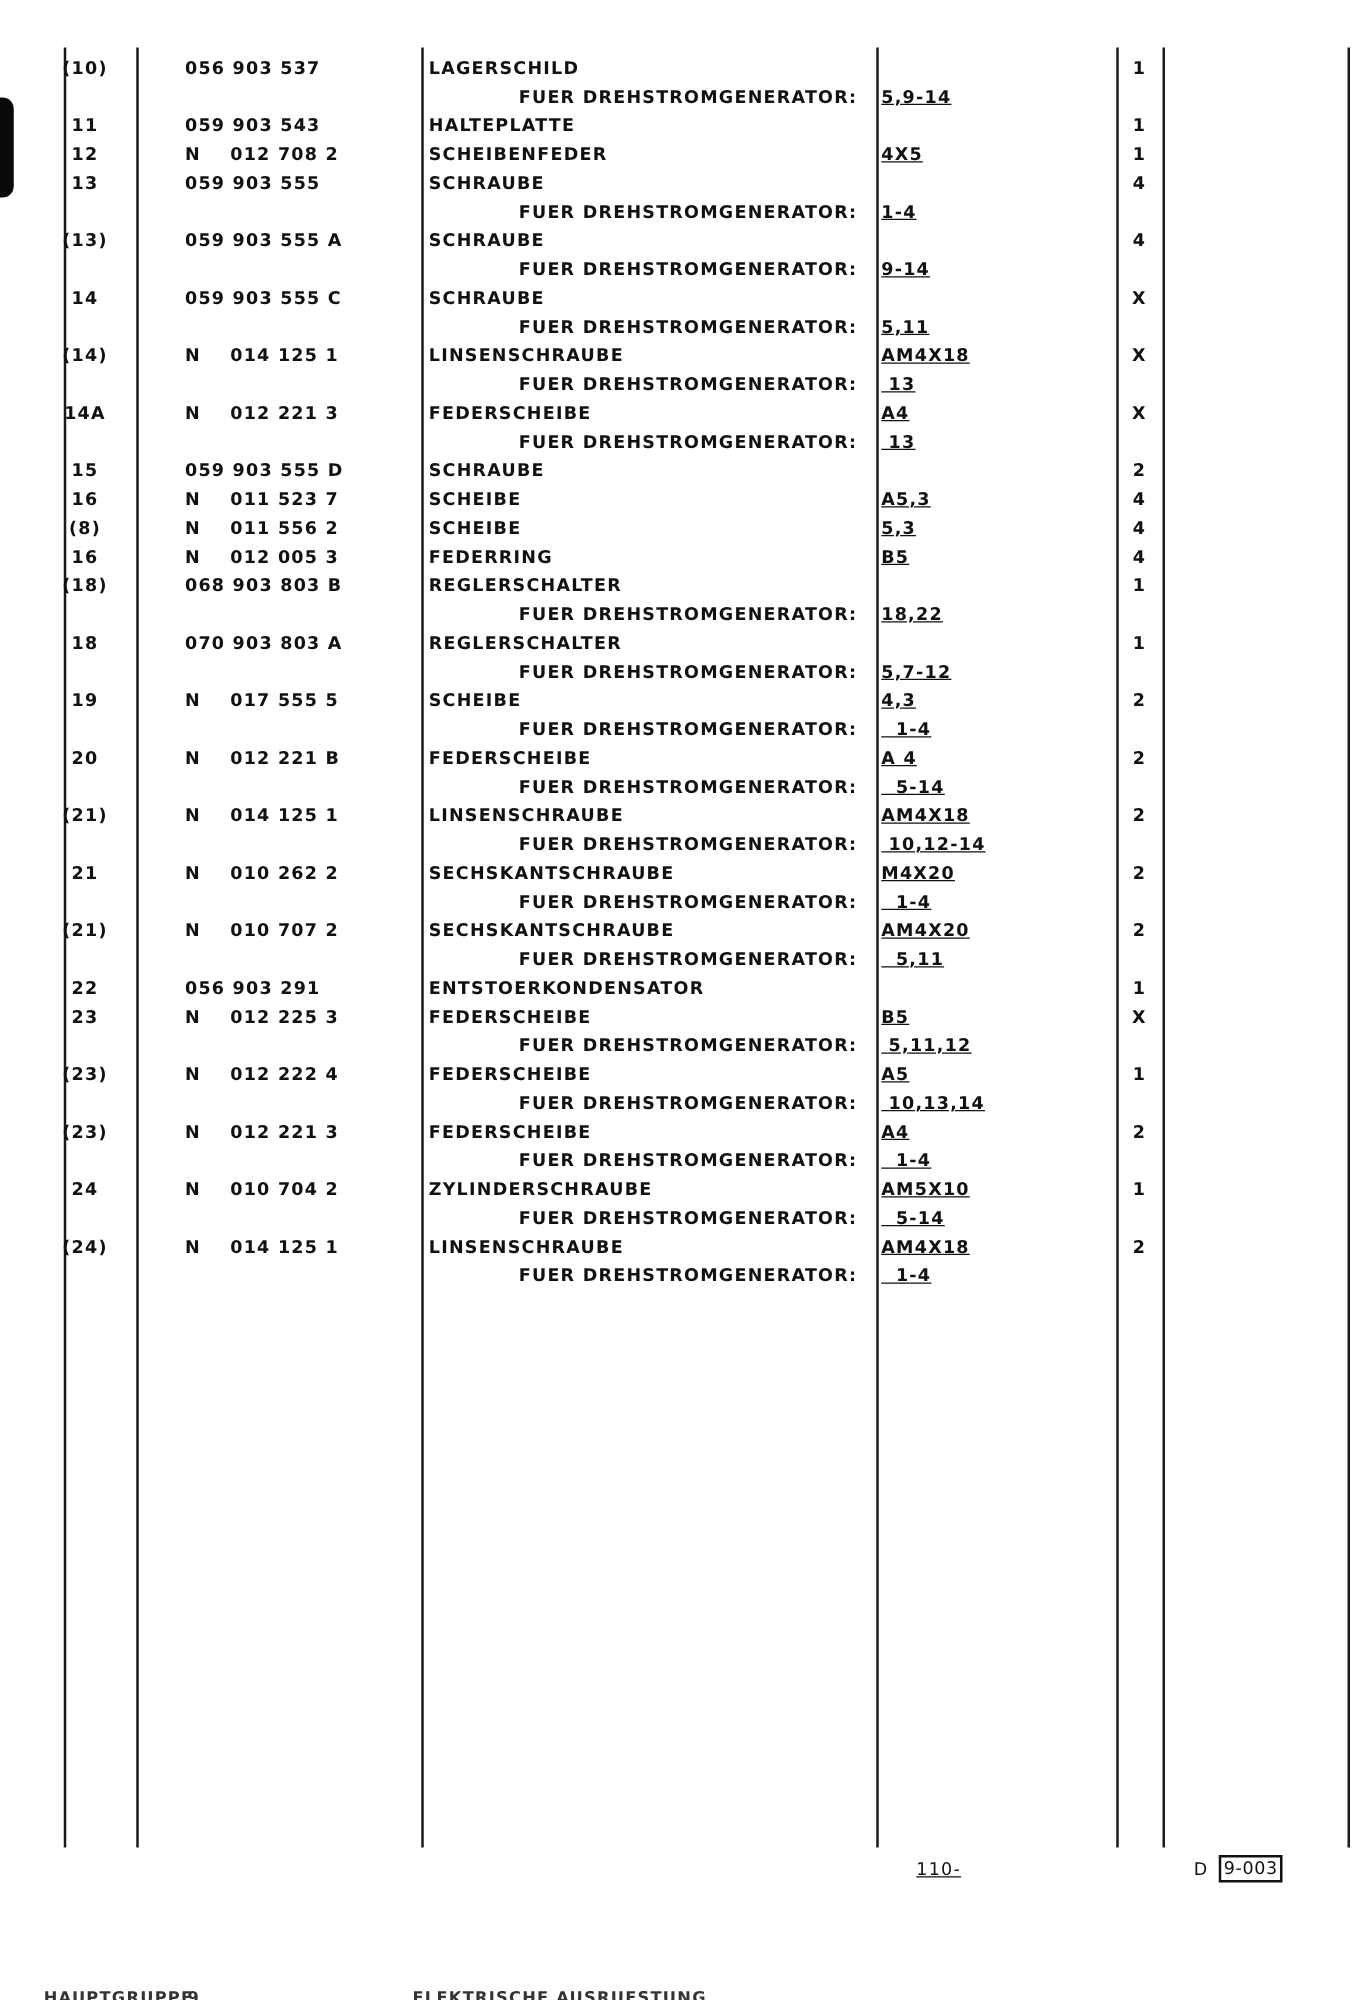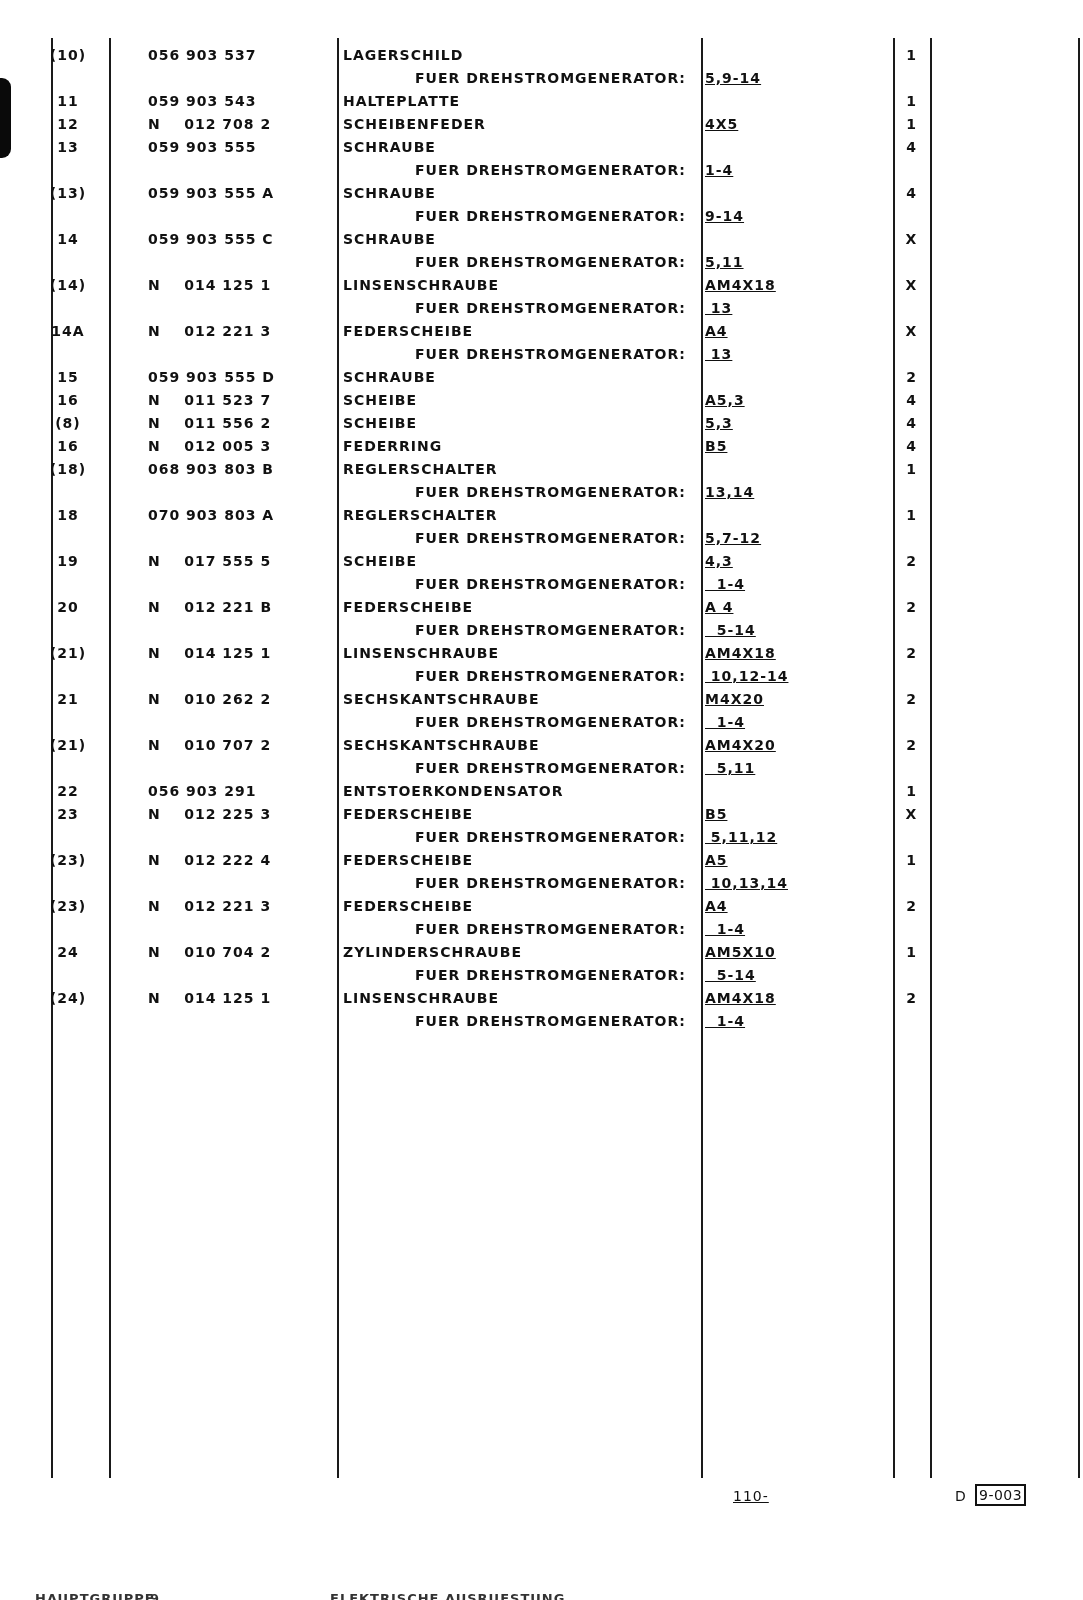--- a/index.html
+++ b/index.html
@@ -54,21 +54,21 @@
       <div class="row"><span class="c-pos"></span><span class="c-part"></span><span class="c-sub">FUER DREHSTROMGENERATOR:</span><span class="c-note">5,11</span><span class="c-qty"></span></div>
       <div class="row"><span class="c-pos">(14)</span><span class="c-part">N    014 125 1</span><span class="c-desc">LINSENSCHRAUBE</span><span class="c-note">AM4X18</span><span class="c-qty">X</span></div>
       <div class="row"><span class="c-pos"></span><span class="c-part"></span><span class="c-sub">FUER DREHSTROMGENERATOR:</span><span class="c-note"> 13</span><span class="c-qty"></span></div>
       <div class="row"><span class="c-pos">14A</span><span class="c-part">N    012 221 3</span><span class="c-desc">FEDERSCHEIBE</span><span class="c-note">A4</span><span class="c-qty">X</span></div>
       <div class="row"><span class="c-pos"></span><span class="c-part"></span><span class="c-sub">FUER DREHSTROMGENERATOR:</span><span class="c-note"> 13</span><span class="c-qty"></span></div>
       <div class="row"><span class="c-pos">15</span><span class="c-part">059 903 555 D</span><span class="c-desc">SCHRAUBE</span><span class="c-note"></span><span class="c-qty">2</span></div>
       <div class="row"><span class="c-pos">16</span><span class="c-part">N    011 523 7</span><span class="c-desc">SCHEIBE</span><span class="c-note">A5,3</span><span class="c-qty">4</span></div>
       <div class="row"><span class="c-pos">(8)</span><span class="c-part">N    011 556 2</span><span class="c-desc">SCHEIBE</span><span class="c-note">5,3</span><span class="c-qty">4</span></div>
       <div class="row"><span class="c-pos">16</span><span class="c-part">N    012 005 3</span><span class="c-desc">FEDERRING</span><span class="c-note">B5</span><span class="c-qty">4</span></div>
       <div class="row"><span class="c-pos">(18)</span><span class="c-part">068 903 803 B</span><span class="c-desc">REGLERSCHALTER</span><span class="c-note"></span><span class="c-qty">1</span></div>
-      <div class="row"><span class="c-pos"></span><span class="c-part"></span><span class="c-sub">FUER DREHSTROMGENERATOR:</span><span class="c-note">13,14</span><span class="c-qty"></span></div>
+      <div class="row"><span class="c-pos"></span><span class="c-part"></span><span class="c-sub">FUER DREHSTROMGENERATOR:</span><span class="c-note">18,22</span><span class="c-qty"></span></div>
       <div class="row"><span class="c-pos">18</span><span class="c-part">070 903 803 A</span><span class="c-desc">REGLERSCHALTER</span><span class="c-note"></span><span class="c-qty">1</span></div>
       <div class="row"><span class="c-pos"></span><span class="c-part"></span><span class="c-sub">FUER DREHSTROMGENERATOR:</span><span class="c-note">5,7-12</span><span class="c-qty"></span></div>
       <div class="row"><span class="c-pos">19</span><span class="c-part">N    017 555 5</span><span class="c-desc">SCHEIBE</span><span class="c-note">4,3</span><span class="c-qty">2</span></div>
       <div class="row"><span class="c-pos"></span><span class="c-part"></span><span class="c-sub">FUER DREHSTROMGENERATOR:</span><span class="c-note">  1-4</span><span class="c-qty"></span></div>
       <div class="row"><span class="c-pos">20</span><span class="c-part">N    012 221 B</span><span class="c-desc">FEDERSCHEIBE</span><span class="c-note">A 4</span><span class="c-qty">2</span></div>
       <div class="row"><span class="c-pos"></span><span class="c-part"></span><span class="c-sub">FUER DREHSTROMGENERATOR:</span><span class="c-note">  5-14</span><span class="c-qty"></span></div>
       <div class="row"><span class="c-pos">(21)</span><span class="c-part">N    014 125 1</span><span class="c-desc">LINSENSCHRAUBE</span><span class="c-note">AM4X18</span><span class="c-qty">2</span></div>
       <div class="row"><span class="c-pos"></span><span class="c-part"></span><span class="c-sub">FUER DREHSTROMGENERATOR:</span><span class="c-note"> 10,12-14</span><span class="c-qty"></span></div>
       <div class="row"><span class="c-pos">21</span><span class="c-part">N    010 262 2</span><span class="c-desc">SECHSKANTSCHRAUBE</span><span class="c-note">M4X20</span><span class="c-qty">2</span></div>
       <div class="row"><span class="c-pos"></span><span class="c-part"></span><span class="c-sub">FUER DREHSTROMGENERATOR:</span><span class="c-note">  1-4</span><span class="c-qty"></span></div>

